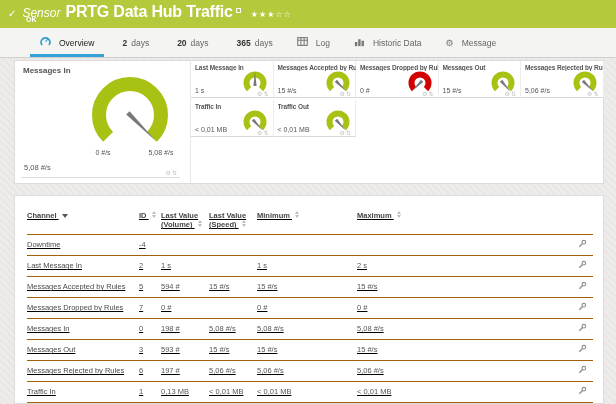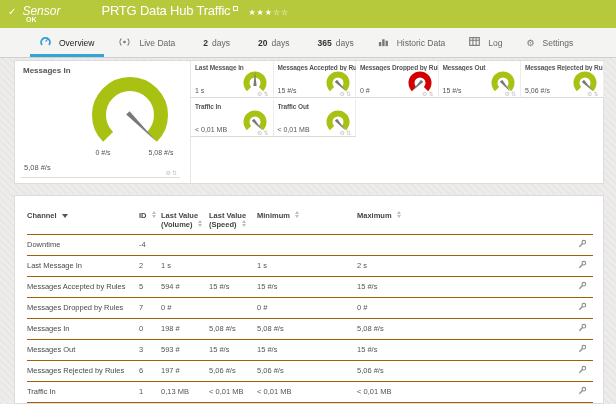--- a/index.html
+++ b/index.html
@@ -11,38 +11,38 @@
     position:relative;
   }
   
   .hdr {
     position:absolute; left:0; top:0; width:616px; height:28px;
     background:#b6c93c; color:#fff;
   }
   .hdr-line1 { position:absolute; left:8px; top:3px; display:flex; align-items:baseline; white-space:nowrap; }
   .hdr-check { font-size:10px; font-weight:bold; margin-right:6px; }
   .hdr-kind { font-style:italic; font-size:12px; margin-right:5px; }
-  .hdr-title { font-weight:normal; font-size:13px; letter-spacing:-0.2px;margin-left:36px; }
+  .hdr-title { font-weight:bold; font-size:16px; letter-spacing:-0.2px; }
   .hdr-flag { display:inline-block; width:5px; height:5px; border:1px solid rgba(255,255,255,.95); margin-left:3px; transform:translateY(-4px); }
   .hdr-stars { font-family:"DejaVu Sans", sans-serif; font-size:8px; margin-left:10px; letter-spacing:1px; }
   .hdr-status { position:absolute; left:26px; top:16px; font-size:7px; font-weight:bold; }
   
   .tabbar {
     position:absolute; left:0; top:28px; width:616px; height:30px;
     background:#f4f4f2; border-bottom:1px solid #cfcfcd;
     display:flex; align-items:stretch; padding-left:28px;
   }
   .tab { display:flex; align-items:center; gap:4px; padding:0 12px; cursor:pointer;
          font-size:8.5px; color:#666; position:relative; }
   .tab .tab-strong { color:#333; font-weight:bold; }
   .tab.active { color:#222; }
   .tab.active::after { content:""; position:absolute; left:2px; right:2px; bottom:0; height:3px; background:#35a3d8; }
   .tab .uni { font-family:"DejaVu Sans", sans-serif; font-size:9px; color:#777; line-height:1; }
   
-  .panel { position:absolute; background:#fff; border:1px solid #dddcda; }
+  .panel { position:absolute; background:#fff; border:1px solid #dddcda;text-decoration:underline; }
   #gauges-panel { left:14px; top:60px; width:590px; height:124px; }
   #table-panel  { left:14px; top:195px; width:590px; height:209px; }
   
   .main-box { position:absolute; left:0; top:0; width:176px; height:122px; border-right:1px solid #e7e7e5; }
   .mg-title { position:absolute; left:8px; top:5px; font-size:8px; font-weight:bold; color:#555; }
   .mg-svg { position:absolute; left:69px; top:8px; }
   .mg-scale { position:absolute; top:88px; font-size:7px; color:#555; text-align:center; }
   .mg-scale.min { left:63px; width:50px; }
   .mg-scale.max { left:118px; width:56px; }
   .mg-value { position:absolute; left:9px; top:102px; font-size:7.5px; color:#555; }
@@ -93,66 +93,57 @@
 <div class="tabbar" id="tabbar">
     <div class="tab active">
     <span class="tab-icon"><svg width="11" height="11" viewBox="0 0 12 12">
           <path d="M2.2 9.8 A4.8 4.8 0 1 1 9.8 9.8" fill="none" stroke="#2f9fd6" stroke-width="2"></path>
           <line x1="6" y1="6.2" x2="8.6" y2="3.4" stroke="#2f9fd6" stroke-width="1.3"></line>
         </svg></span>
     <span class="tab-strong"></span>
     <span class="tab-label">Overview</span>
   </div>
     <div class="tab">
-    <span class="tab-icon"><svg width="13" height="10" viewBox="0 0 14 10">
-          <circle cx="7" cy="5" r="1.4" fill="#777"></circle>
-          <path d="M3.6 1.4 A5.2 5.2 0 0 0 3.6 8.6" fill="none" stroke="#777" stroke-width="1.2"></path>
-          <path d="M10.4 1.4 A5.2 5.2 0 0 1 10.4 8.6" fill="none" stroke="#777" stroke-width="1.2"></path>
-        </svg></span>
-    <span class="tab-strong"></span>
-    <span class="tab-label">Live Data</span>
-  </div>
-    <div class="tab">
     <span class="tab-icon"></span>
     <span class="tab-strong">2</span>
     <span class="tab-label">days</span>
   </div>
     <div class="tab">
     <span class="tab-icon"></span>
     <span class="tab-strong">20</span>
     <span class="tab-label">days</span>
   </div>
     <div class="tab">
     <span class="tab-icon"></span>
     <span class="tab-strong">365</span>
     <span class="tab-label">days</span>
-  </div>
-    <div class="tab">
-    <span class="tab-icon"><svg width="11" height="10" viewBox="0 0 12 10">
-          <rect x="1" y="5" width="2.6" height="4.5" fill="#777"></rect>
-          <rect x="4.6" y="2" width="2.6" height="7.5" fill="#777"></rect>
-          <rect x="8.2" y="3.6" width="2.6" height="5.9" fill="#777"></rect>
-        </svg></span>
-    <span class="tab-strong"></span>
-    <span class="tab-label">Historic Data</span>
   </div>
     <div class="tab">
     <span class="tab-icon"><svg width="11" height="9" viewBox="0 0 12 10">
           <rect x="0.7" y="0.7" width="10.6" height="8.6" fill="none" stroke="#777" stroke-width="1.2"></rect>
           <line x1="0.7" y1="3.6" x2="11.3" y2="3.6" stroke="#777" stroke-width="1.1"></line>
           <line x1="4.2" y1="0.7" x2="4.2" y2="9.3" stroke="#777" stroke-width="1.1"></line>
           <line x1="7.8" y1="0.7" x2="7.8" y2="9.3" stroke="#777" stroke-width="1.1"></line>
         </svg></span>
     <span class="tab-strong"></span>
     <span class="tab-label">Log</span>
   </div>
     <div class="tab">
+    <span class="tab-icon"><svg width="11" height="10" viewBox="0 0 12 10">
+          <rect x="1" y="5" width="2.6" height="4.5" fill="#777"></rect>
+          <rect x="4.6" y="2" width="2.6" height="7.5" fill="#777"></rect>
+          <rect x="8.2" y="3.6" width="2.6" height="5.9" fill="#777"></rect>
+        </svg></span>
+    <span class="tab-strong"></span>
+    <span class="tab-label">Historic Data</span>
+  </div>
+    <div class="tab">
     <span class="tab-icon"><span class="uni">⚙</span></span>
     <span class="tab-strong"></span>
-    <span class="tab-label">Settings</span>
+    <span class="tab-label">Message</span>
   </div>
   </div>
 
 <div class="panel" id="gauges-panel">
   <div class="main-box">
     <div class="mg-title">Messages In</div>
     <div class="mg-svg" id="main-gauge-svg"><svg width="92" height="92" viewBox="0 0 92 92">
           <path d="M 24.079689783217024 67.92031021678298 A 31 31 0 1 1 67.92031021678298 67.92031021678298" fill="none" stroke="#a9c112" stroke-width="14"></path>
           <polygon points="0,-37 2.4,3 -2.4,3" fill="#787878" transform="translate(46,46) rotate(135)"></polygon>
         </svg></div>

